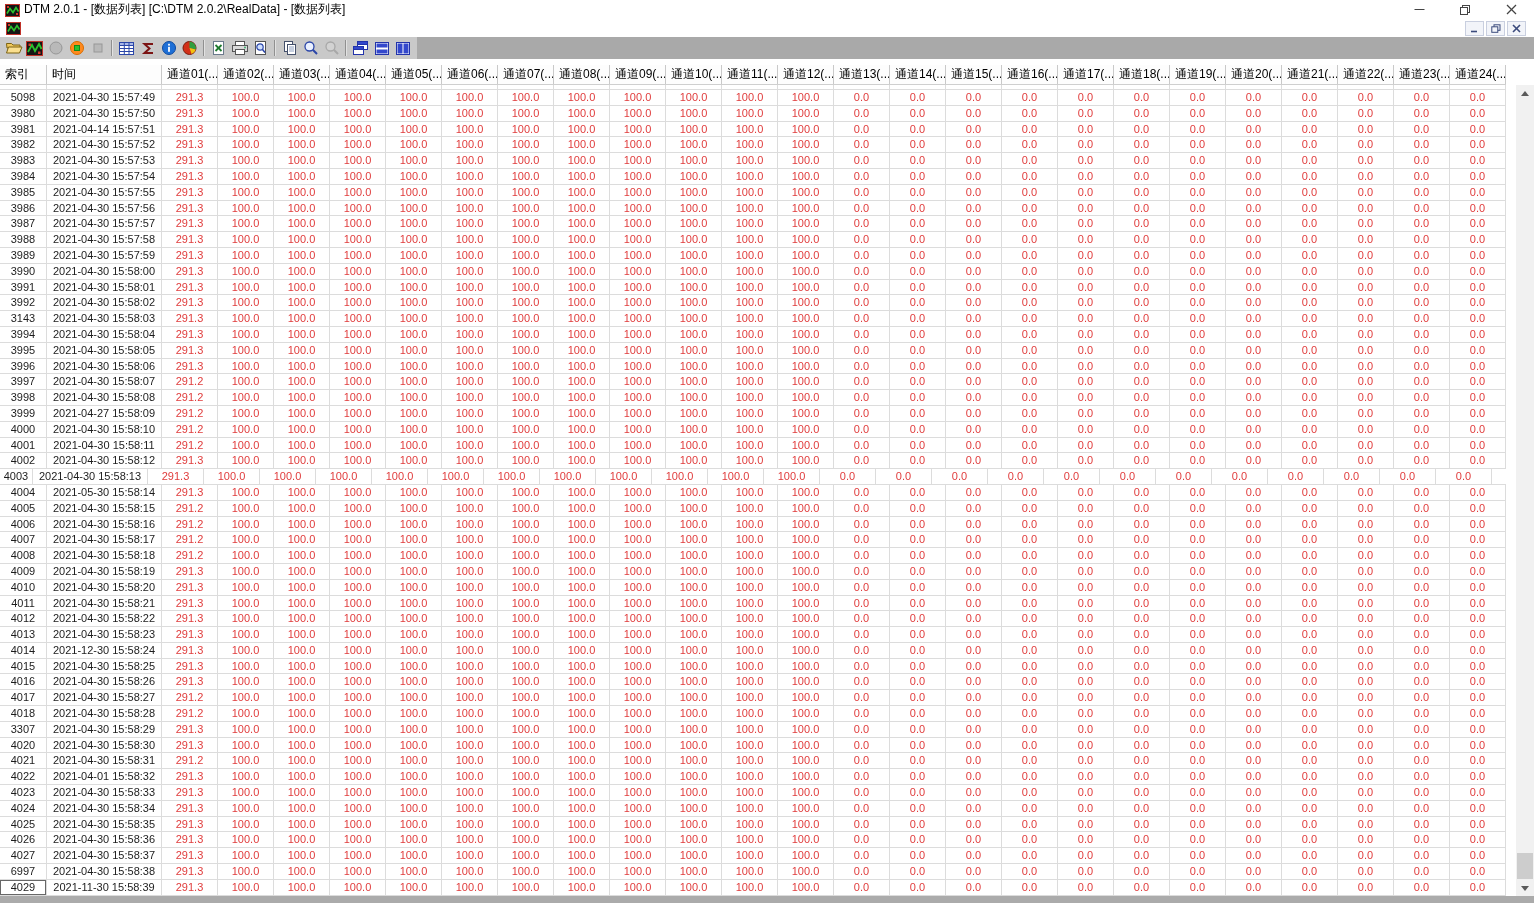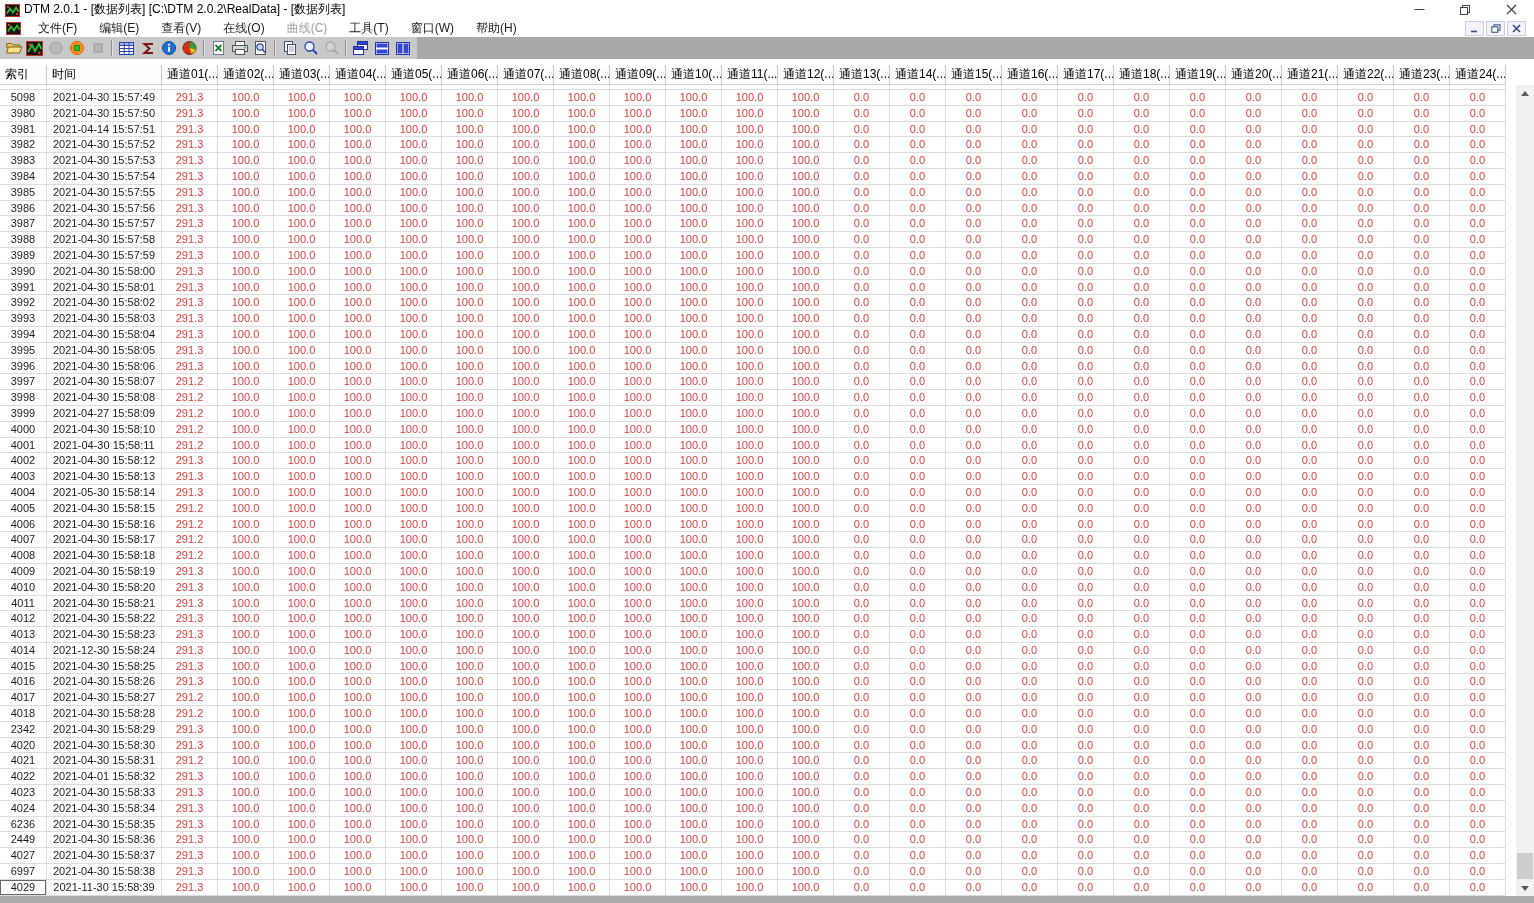--- a/index.html
+++ b/index.html
@@ -83,30 +83,20 @@
       </div>
     </div>
   </div>
 
   <div class="menubar">
     <svg class="mdi-icon" viewBox="0 0 15 13">
       <rect x="0.5" y="0.5" width="14" height="12" fill="#151515" stroke="#c03028"></rect>
       <polyline points="2,9.5 5,4.5 8,8.5 11,3.5 13.5,7.5" stroke="#2ec22e" stroke-width="1.6" fill="none"></polyline>
       <rect x="2" y="2" width="2" height="2" fill="#d23a2e"></rect>
     </svg>
-    <div style="display:flex">
-        <span class="menu-item">文件(F)</span>
-        <span class="menu-item">编辑(E)</span>
-        <span class="menu-item">查看(V)</span>
-        <span class="menu-item">在线(O)</span>
-        <span class="menu-item disabled">曲线(C)</span>
-        <span class="menu-item">工具(T)</span>
-        <span class="menu-item">窗口(W)</span>
-        <span class="menu-item">帮助(H)</span>
-      </div>
     <div class="mdi-controls">
       <div class="mdi-btn">
         <svg width="9" height="9" viewBox="0 0 9 9">
             <line x1="1" y1="7.5" x2="7" y2="7.5" stroke="#3a4a7c" stroke-width="1.6"></line>
           </svg>
       </div>
       <div class="mdi-btn">
         <svg width="10" height="9" viewBox="0 0 10 9">
           <rect x="3" y="0.8" width="6" height="5.5" fill="none" stroke="#3a4a7c"></rect>
           <rect x="0.8" y="2.8" width="6" height="5.5" fill="#f2f4f9" stroke="#3a4a7c"></rect>
@@ -702,21 +692,21 @@
           <div class="cell c-val" style="width: 56px;">0.0</div>
           <div class="cell c-val" style="width: 56px;">0.0</div>
           <div class="cell c-val" style="width: 56px;">0.0</div>
           <div class="cell c-val" style="width: 56px;">0.0</div>
           <div class="cell c-val" style="width: 56px;">0.0</div>
           <div class="cell c-val" style="width: 56px;">0.0</div>
           <div class="cell c-val" style="width: 56px;">0.0</div>
           <div class="cell c-val" style="width: 56px;">0.0</div>
         </div>
         <div class="row">
-          <div class="cell c-idx" style="width: 47px;">3993</div>
+          <div class="cell c-idx" style="width: 47px;">3143</div>
           <div class="cell c-time" style="width: 115px;">2021-04-30 15:58:03</div>
           <div class="cell c-val" style="width: 56px;">291.3</div>
           <div class="cell c-val" style="width: 56px;">100.0</div>
           <div class="cell c-val" style="width: 56px;">100.0</div>
           <div class="cell c-val" style="width: 56px;">100.0</div>
           <div class="cell c-val" style="width: 56px;">100.0</div>
           <div class="cell c-val" style="width: 56px;">100.0</div>
           <div class="cell c-val" style="width: 56px;">100.0</div>
           <div class="cell c-val" style="width: 56px;">100.0</div>
           <div class="cell c-val" style="width: 56px;">100.0</div>
@@ -982,21 +972,21 @@
           <div class="cell c-val" style="width: 56px;">0.0</div>
           <div class="cell c-val" style="width: 56px;">0.0</div>
           <div class="cell c-val" style="width: 56px;">0.0</div>
           <div class="cell c-val" style="width: 56px;">0.0</div>
           <div class="cell c-val" style="width: 56px;">0.0</div>
           <div class="cell c-val" style="width: 56px;">0.0</div>
           <div class="cell c-val" style="width: 56px;">0.0</div>
           <div class="cell c-val" style="width: 56px;">0.0</div>
         </div>
         <div class="row">
-          <div class="cell c-idx" style="width: 47px;">4003</div>
+          <div class="cell c-idx" style="width: 33px;">4003</div>
           <div class="cell c-time" style="width: 115px;">2021-04-30 15:58:13</div>
           <div class="cell c-val" style="width: 56px;">291.3</div>
           <div class="cell c-val" style="width: 56px;">100.0</div>
           <div class="cell c-val" style="width: 56px;">100.0</div>
           <div class="cell c-val" style="width: 56px;">100.0</div>
           <div class="cell c-val" style="width: 56px;">100.0</div>
           <div class="cell c-val" style="width: 56px;">100.0</div>
           <div class="cell c-val" style="width: 56px;">100.0</div>
           <div class="cell c-val" style="width: 56px;">100.0</div>
           <div class="cell c-val" style="width: 56px;">100.0</div>
@@ -1430,21 +1420,21 @@
           <div class="cell c-val" style="width: 56px;">0.0</div>
           <div class="cell c-val" style="width: 56px;">0.0</div>
           <div class="cell c-val" style="width: 56px;">0.0</div>
           <div class="cell c-val" style="width: 56px;">0.0</div>
           <div class="cell c-val" style="width: 56px;">0.0</div>
           <div class="cell c-val" style="width: 56px;">0.0</div>
           <div class="cell c-val" style="width: 56px;">0.0</div>
           <div class="cell c-val" style="width: 56px;">0.0</div>
         </div>
         <div class="row">
-          <div class="cell c-idx" style="width: 47px;">2342</div>
+          <div class="cell c-idx" style="width: 47px;">3307</div>
           <div class="cell c-time" style="width: 115px;">2021-04-30 15:58:29</div>
           <div class="cell c-val" style="width: 56px;">291.3</div>
           <div class="cell c-val" style="width: 56px;">100.0</div>
           <div class="cell c-val" style="width: 56px;">100.0</div>
           <div class="cell c-val" style="width: 56px;">100.0</div>
           <div class="cell c-val" style="width: 56px;">100.0</div>
           <div class="cell c-val" style="width: 56px;">100.0</div>
           <div class="cell c-val" style="width: 56px;">100.0</div>
           <div class="cell c-val" style="width: 56px;">100.0</div>
           <div class="cell c-val" style="width: 56px;">100.0</div>
@@ -1598,21 +1588,21 @@
           <div class="cell c-val" style="width: 56px;">0.0</div>
           <div class="cell c-val" style="width: 56px;">0.0</div>
           <div class="cell c-val" style="width: 56px;">0.0</div>
           <div class="cell c-val" style="width: 56px;">0.0</div>
           <div class="cell c-val" style="width: 56px;">0.0</div>
           <div class="cell c-val" style="width: 56px;">0.0</div>
           <div class="cell c-val" style="width: 56px;">0.0</div>
           <div class="cell c-val" style="width: 56px;">0.0</div>
         </div>
         <div class="row">
-          <div class="cell c-idx" style="width: 47px;">6236</div>
+          <div class="cell c-idx" style="width: 47px;">4025</div>
           <div class="cell c-time" style="width: 115px;">2021-04-30 15:58:35</div>
           <div class="cell c-val" style="width: 56px;">291.3</div>
           <div class="cell c-val" style="width: 56px;">100.0</div>
           <div class="cell c-val" style="width: 56px;">100.0</div>
           <div class="cell c-val" style="width: 56px;">100.0</div>
           <div class="cell c-val" style="width: 56px;">100.0</div>
           <div class="cell c-val" style="width: 56px;">100.0</div>
           <div class="cell c-val" style="width: 56px;">100.0</div>
           <div class="cell c-val" style="width: 56px;">100.0</div>
           <div class="cell c-val" style="width: 56px;">100.0</div>
@@ -1626,21 +1616,21 @@
           <div class="cell c-val" style="width: 56px;">0.0</div>
           <div class="cell c-val" style="width: 56px;">0.0</div>
           <div class="cell c-val" style="width: 56px;">0.0</div>
           <div class="cell c-val" style="width: 56px;">0.0</div>
           <div class="cell c-val" style="width: 56px;">0.0</div>
           <div class="cell c-val" style="width: 56px;">0.0</div>
           <div class="cell c-val" style="width: 56px;">0.0</div>
           <div class="cell c-val" style="width: 56px;">0.0</div>
         </div>
         <div class="row">
-          <div class="cell c-idx" style="width: 47px;">2449</div>
+          <div class="cell c-idx" style="width: 47px;">4026</div>
           <div class="cell c-time" style="width: 115px;">2021-04-30 15:58:36</div>
           <div class="cell c-val" style="width: 56px;">291.3</div>
           <div class="cell c-val" style="width: 56px;">100.0</div>
           <div class="cell c-val" style="width: 56px;">100.0</div>
           <div class="cell c-val" style="width: 56px;">100.0</div>
           <div class="cell c-val" style="width: 56px;">100.0</div>
           <div class="cell c-val" style="width: 56px;">100.0</div>
           <div class="cell c-val" style="width: 56px;">100.0</div>
           <div class="cell c-val" style="width: 56px;">100.0</div>
           <div class="cell c-val" style="width: 56px;">100.0</div>

